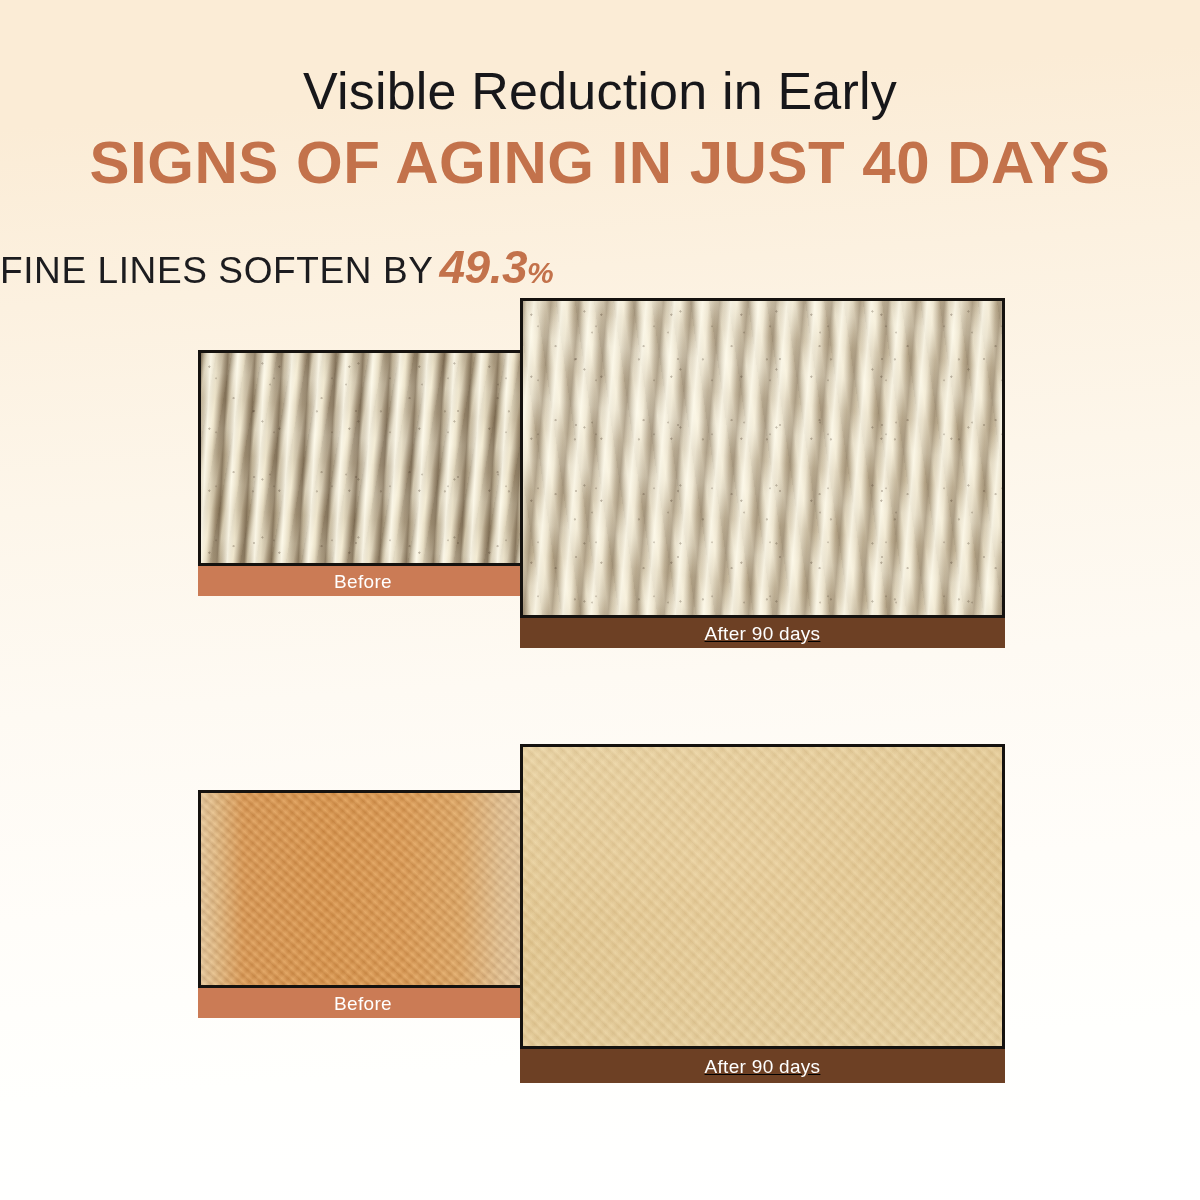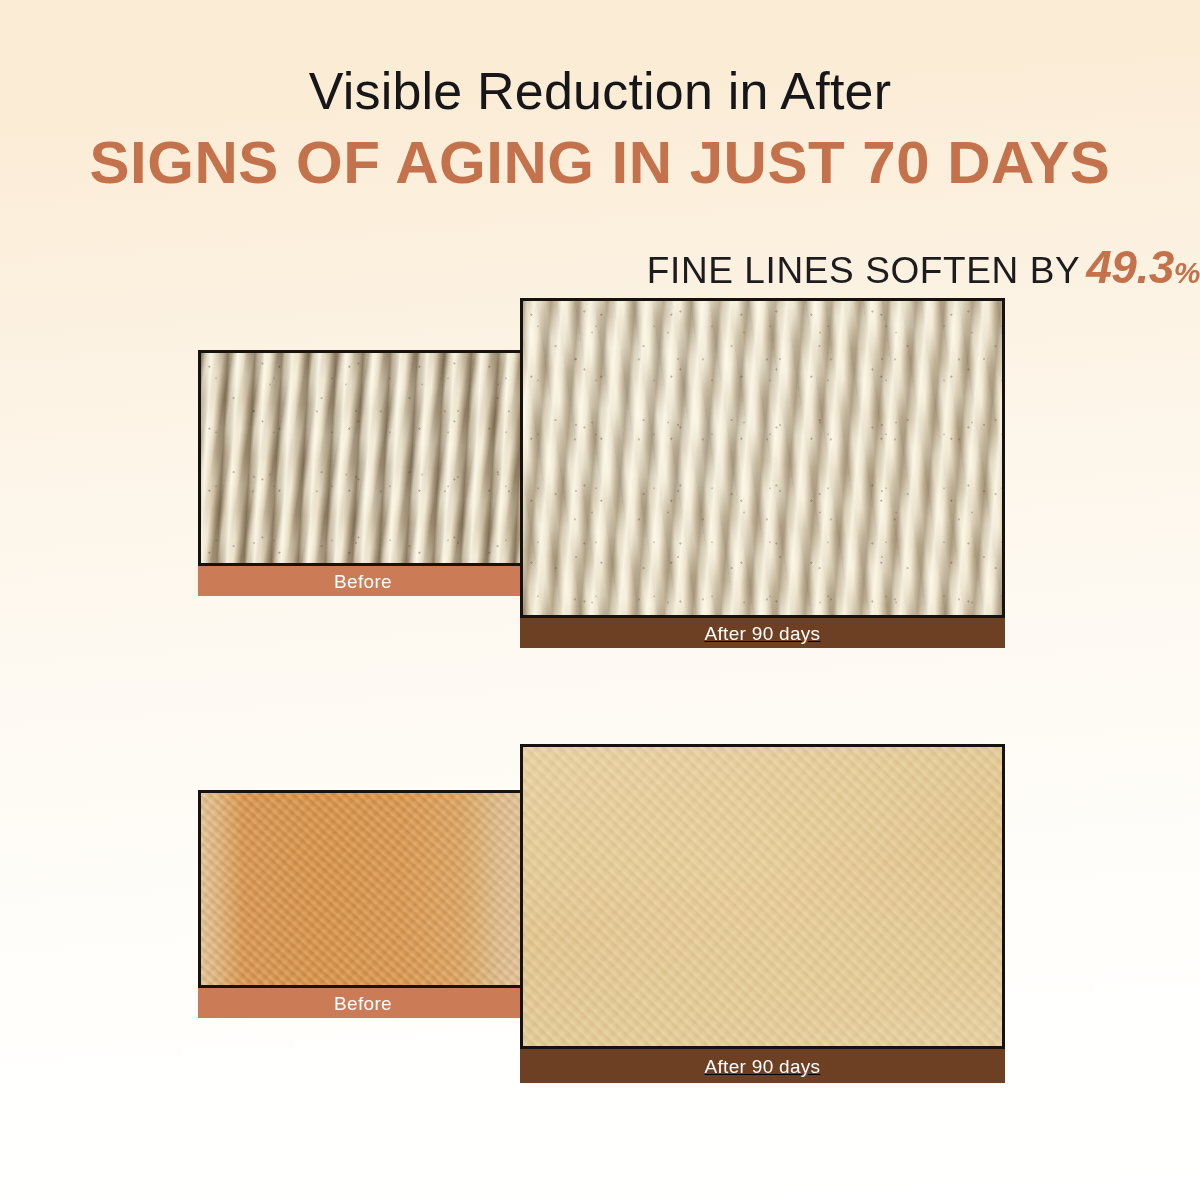--- a/index.html
+++ b/index.html
@@ -45,21 +45,21 @@
     white-space:nowrap;
   }
 
   
   .section { position:absolute; left:0; width:1200px; }
   #section-fine-lines { top:240px; }
   #section-pigmentation { top:712px; }
 
   .stat-heading {
     width:1200px;
-    text-align:right;
+    text-align:left;
     font-size:37px;
     font-weight:400;
     color:#1c1c1f;
     letter-spacing:0.6px;
     white-space:nowrap;
   }
   .stat-value {
     font-weight:700;
     font-style:italic;
     color:#c3724b;
@@ -223,22 +223,22 @@
     background-size:70px 62px, 88px 74px, 96px 58px, 64px 80px, 102px 66px, 58px 54px, 76px 90px;
     pointer-events:none;
   }
 </style>
 </head>
 <body>
 
 <div id="page">
 
   <div class="header">
-    <div class="title-line1">Visible Reduction in After</div>
-    <div class="title-line2">SIGNS OF AGING IN JUST 70 DAYS</div>
+    <div class="title-line1">Visible Reduction in Early</div>
+    <div class="title-line2">SIGNS OF AGING IN JUST 40 DAYS</div>
   </div>
 
   <div class="section" id="section-fine-lines">
 
     <div class="stat-heading">
       <span>FINE LINES SOFTEN BY</span><span class="stat-value">49.3</span><span class="stat-unit">%</span>
     </div>
 
     <div class="compare" id="compare-fine-lines">
 

